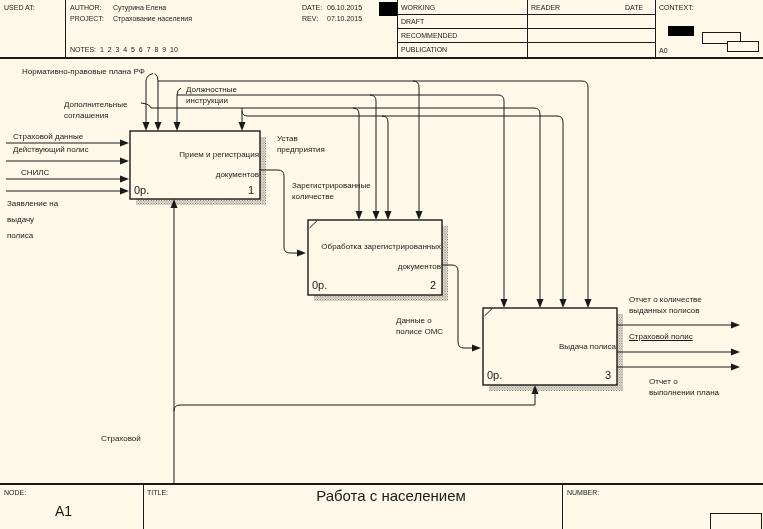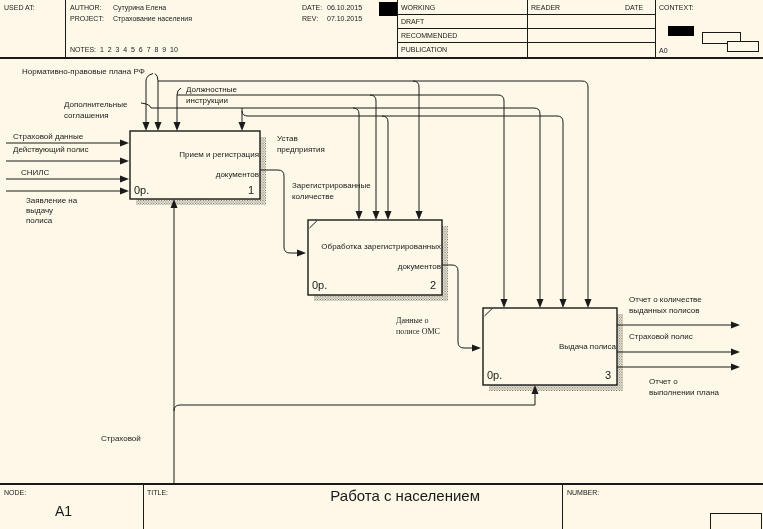--- a/index.html
+++ b/index.html
@@ -161,30 +161,30 @@
   <div class="lbl" style="left:22px;top:66px;">Нормативно-правовые плана РФ</div>
   <div class="lbl" style="left:186px;top:84px;">Должностные
 инструкции</div>
   <div class="lbl" style="left:64px;top:99px;">Дополнительные
 соглашения</div>
   <div class="lbl" style="left:277px;top:133px;">Устав
 предприятия</div>
   <div class="lbl" style="left:13px;top:131px;">Страховой данные</div>
   <div class="lbl" style="left:13px;top:144px;">Действующий полис</div>
   <div class="lbl" style="left:21px;top:167px;">СНИЛС</div>
-  <div class="lbl" style="left:26px;top:196px;line-height:10px;">Заявление на
+  <div class="lbl" style="left:7px;top:196px;line-height:16px;">Заявление на
 выдачу
 полиса</div>
   <div class="lbl" style="left:292px;top:180px;">Зарегистрированные
 количестве</div>
-  <div class="lbl" style="left:396px;top:315px;font-family:Liberation Serif, serif;">Данные о
+  <div class="lbl" style="left:396px;top:315px;">Данные о
 полисе ОМС</div>
   <div class="lbl" style="left:629px;top:294px;">Отчет о количестве
 выданных полисов</div>
-  <div class="lbl" style="left:629px;top:331px;">Страховой полис</div>
+  <div class="lbl" style="left:629px;top:331px;text-decoration:underline;">Страховой полис</div>
   <div class="lbl" style="left:649px;top:376px;">Отчет о
 выполнении плана</div>
   <div class="lbl" style="left:101px;top:433px;">Страховой</div>
 
   <div class="boxtitle" style="left:131px;top:145px;width:128px;">Прием и регистрация
 документов</div>
   <span class="boxnum" style="left:134px;top:186px;">0р.</span>
   <span class="boxnum" style="left:248px;top:186px;">1</span>
 
   <div class="boxtitle" style="left:309px;top:237px;width:132px;">Обработка зарегистрированных
@@ -198,16 +198,16 @@
 </div>
 
 <div>
   <div class="hl" style="left:0;top:483px;width:763px;height:2px;"></div>
   <div class="vl" style="left:143px;top:485px;height:44px;"></div>
   <div class="vl" style="left:562px;top:485px;height:44px;"></div>
 
   <span class="abs t7" style="left:4px;top:488px;">NODE:</span>
   <span class="abs" style="left:55px;top:503px;font-size:14px;">A1</span>
   <span class="abs t7" style="left:147px;top:488px;">TITLE:</span>
-  <div class="abs" style="left:280px;top:487px;width:200px;text-align:right;font-size:15px;">Работа с населением</div>
+  <div class="abs" style="left:291px;top:487px;width:200px;text-align:center;font-size:15px;">Работа с населением</div>
   <span class="abs t7" style="left:567px;top:488px;">NUMBER:</span>
   <div class="ctxbox" style="left:710px;top:513px;width:50px;height:15px;border-width:1.5px;"></div>
 </div>
 
 </body></html>

